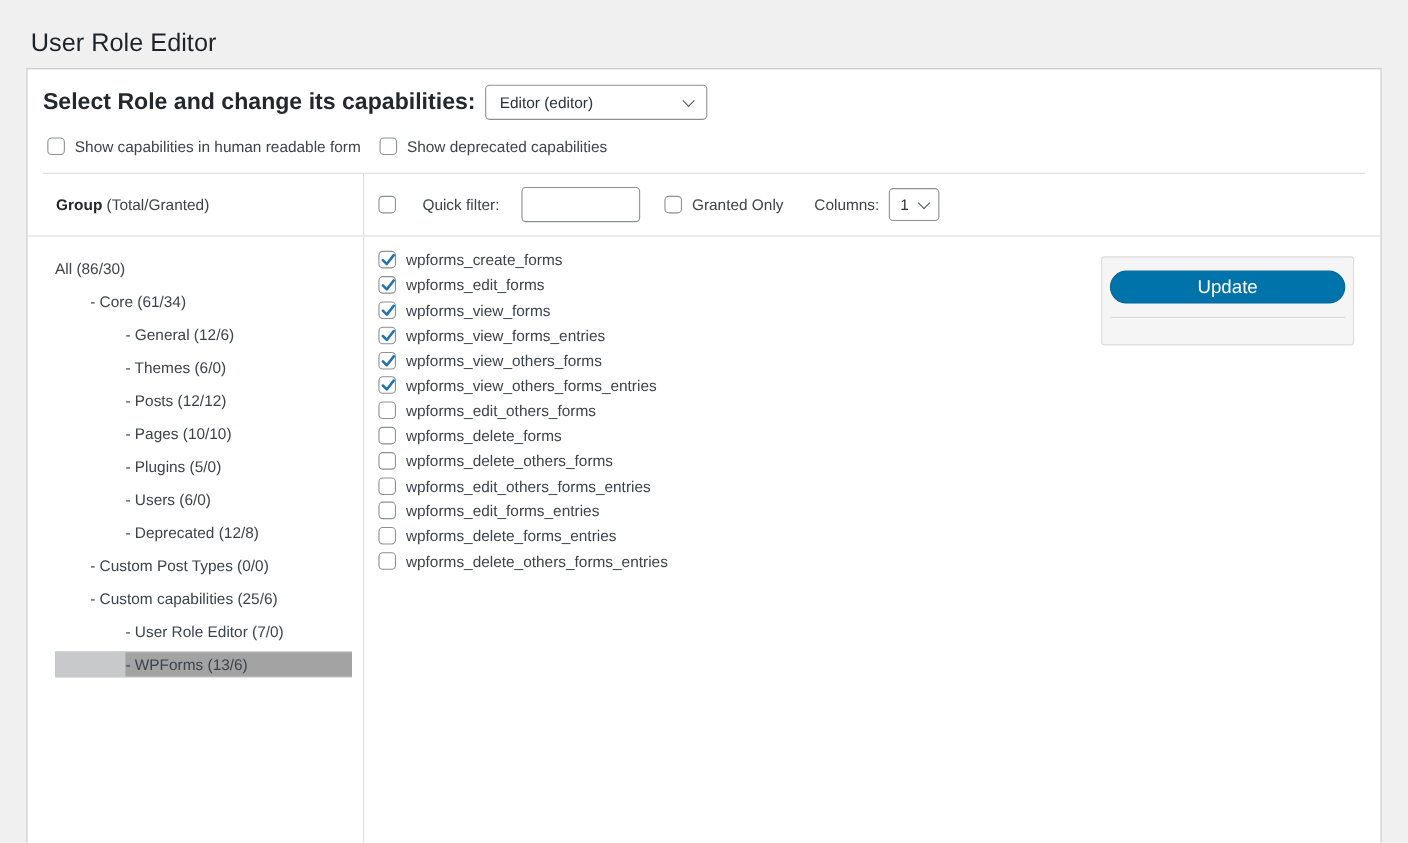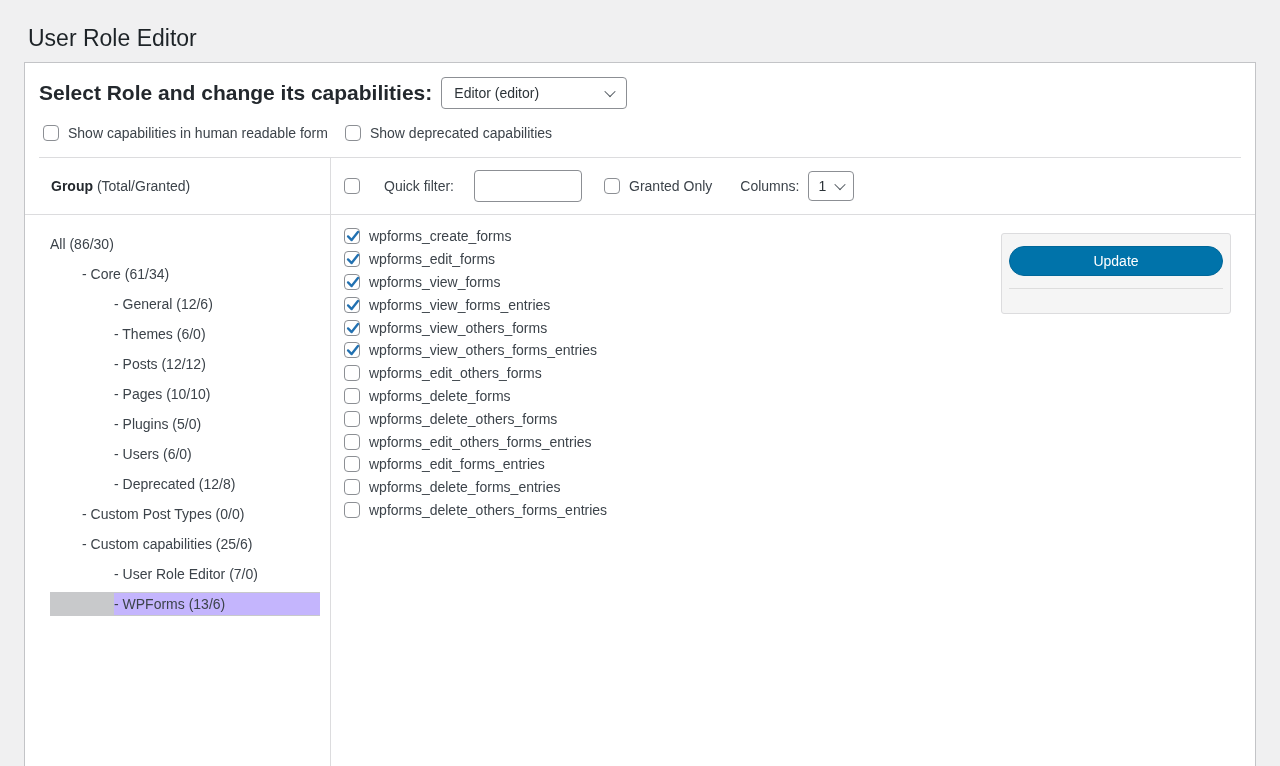--- a/index.html
+++ b/index.html
@@ -41,21 +41,21 @@
     align-items: center;
     justify-content: space-between;
     border: 1px solid #8c8f94;
     border-radius: 4px;
     background: #fff;
     height: 32px;
     padding: 0 12px;
     color: #2c3338;
     cursor: pointer;
   }
-  .role-select { width: 186px; margin-left: 9px; }
+  .role-select { width: 202px; margin-left: 9px; }
   .chevron {
     display: inline-block;
     width: 8px; height: 8px;
     border-right: 1.8px solid #50575e;
     border-bottom: 1.8px solid #50575e;
     transform: rotate(45deg) translate(-1px,-1px);
     flex: 0 0 auto;
   }
   
   .checkbox {
@@ -125,21 +125,21 @@
   .tree { margin-left: 25px; width: 270px; }
   .tree-item {
     height: 30px;
     display: flex;
     align-items: center;
     cursor: pointer;
   }
   .tree-item > span { display: block; width: 100%; line-height: 22px; }
   .tree-item.level-1 { padding-left: 32px; }
   .tree-item.level-2 { padding-left: 64px; }
-  .tree-item.selected > span { background: #c4b5fd; }
+  .tree-item.selected > span { background: #a3a3a3; }
   .tree-item.level-2.selected { margin-left: 0; }
   .tree-item.selected { background: #c8c9cb; height: 24px; margin: 3px 0; }
   
   .right-cell {
     flex: 1;
     display: flex;
     align-items: flex-start;
     padding: 8px 24px 0 13px;
   }
   .caps-list { flex: 1; padding-top: 2px; }
@@ -157,21 +157,21 @@
     border: 1px solid #dcdcde;
     border-radius: 3px;
     padding: 12px 7px;
     margin-top: 10px;
   }
   .btn {
     display: block;
     width: 100%;
     height: 30px;
     font-family: inherit;
-    font-size: 14px;
+    font-size: 17px;
     border-radius: 15px;
     cursor: pointer;
   }
   .btn-primary {
     background: #0073aa;
     border: 1px solid #006799;
     color: #fff;
   }
   .actions-divider { border-top: 1px solid #ddd; margin: 12px 0; }
   .btn-secondary {

